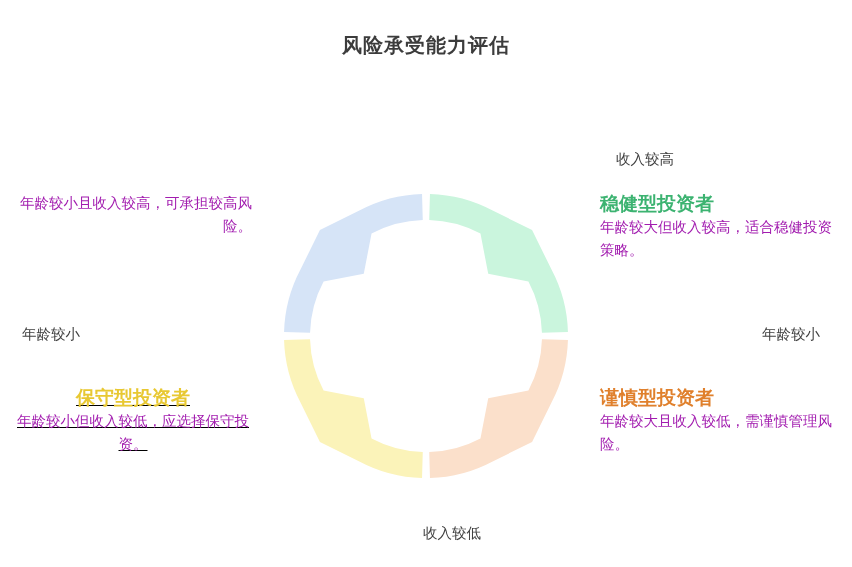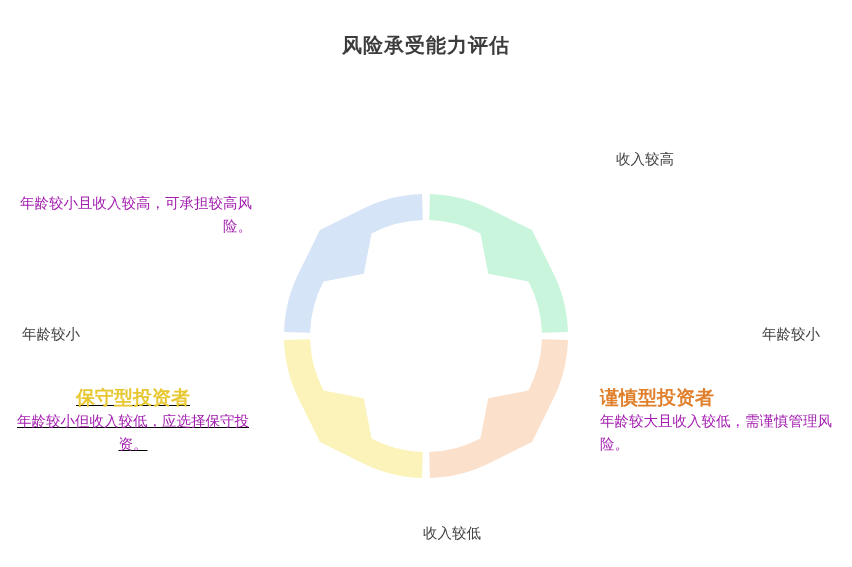--- a/index.html
+++ b/index.html
@@ -128,20 +128,24 @@
 
   <div class="axis-label" id="axis-top">收入较高</div>
   <div class="axis-label" id="axis-bottom">收入较低</div>
   <div class="axis-label" id="axis-left">年龄较小</div>
   <div class="axis-label" id="axis-right">年龄较小</div>
 
   <div class="quadrant" id="quadrant-aggressive">
     <div class="q-desc">年龄较小且收入较高，可承担较高风险。</div>
   </div>
 
+  <div class="quadrant" id="quadrant-steady">
+    <div class="q-heading" style="color:#3cb371;">稳健型投资者</div>
+    <div class="q-desc">年龄较大但收入较高，适合稳健投资策略。</div>
+  </div>
 
   <div class="quadrant" id="quadrant-conservative">
     <div class="q-heading" style="color:#e8c832;">保守型投资者</div>
     <div class="q-desc">年龄较小但收入较低，应选择保守投资。</div>
   </div>
 
   <div class="quadrant" id="quadrant-cautious">
     <div class="q-heading" style="color:#e0802c;">谨慎型投资者</div>
     <div class="q-desc">年龄较大且收入较低，需谨慎管理风险。</div>
   </div>

